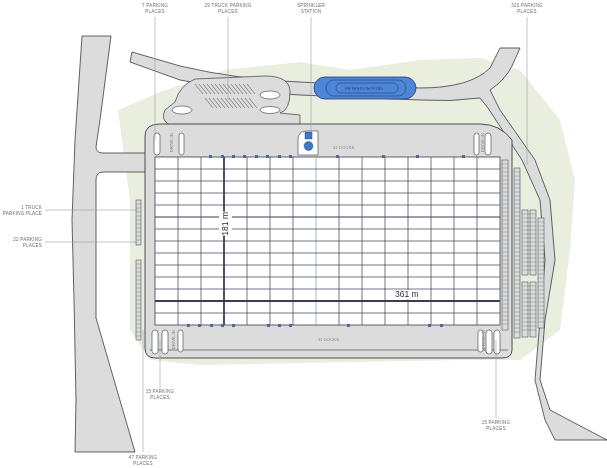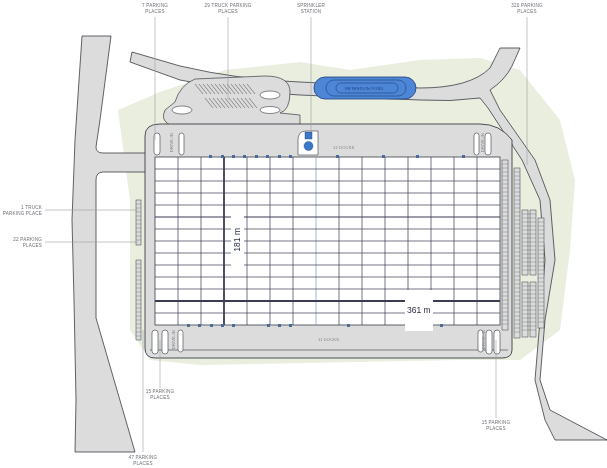--- a/index.html
+++ b/index.html
@@ -1,21 +1,21 @@
 <!DOCTYPE html>
 <html><head>
 <meta charset="utf-8">
 <style>
   html,body{margin:0;padding:0;background:#ffffff;}
   body{width:607px;height:468px;overflow:hidden;position:relative;font-family:"Liberation Sans",sans-serif;}
   #plan{position:absolute;left:0;top:0;width:607px;height:468px;}
   .lbl{position:absolute;font-size:4.6px;line-height:5.6px;color:#6b6f75;text-align:center;letter-spacing:0.2px;text-transform:uppercase;white-space:pre-line;}
   .lbl-left{text-align:right;}
   .inner{position:absolute;font-size:4px;color:#7a7f86;letter-spacing:0.2px;text-transform:uppercase;white-space:nowrap;}
-  .dim{position:absolute;font-size:8.5px;color:#2b3040;background:#fff;padding:16px 2px;line-height:9px;margin-left:12px;}
+  .dim{position:absolute;font-size:8.5px;color:#2b3040;background:#fff;padding:0 2px;line-height:9px;}
   .dim-v{writing-mode:vertical-rl;transform:rotate(180deg);}
 </style>
 </head>
 <body>
 
 <svg id="plan" viewBox="0 0 607 468" xmlns="http://www.w3.org/2000/svg">
 
   <path d="M118 110 L160 92 L225 70 L300 62 L350 70 L420 60 L480 58 L520 70 L560 120 L575 180 L570 250 L560 330 L520 360 L460 360 L200 365 L150 360 L130 330 L130 200 Z" fill="#e9eedf"></path>
 
   <path d="M82 36 L111 36 L100 120 L96 147 Q96 153 103 153 L150 153 L150 172 L103 172 Q96 172 96 180 L96 318 L135 452 L75 452 L76 400 L74 300 L72 220 L75 140 Z" fill="#dcdcdc" stroke="#3a3d44" stroke-width="0.8"></path>

